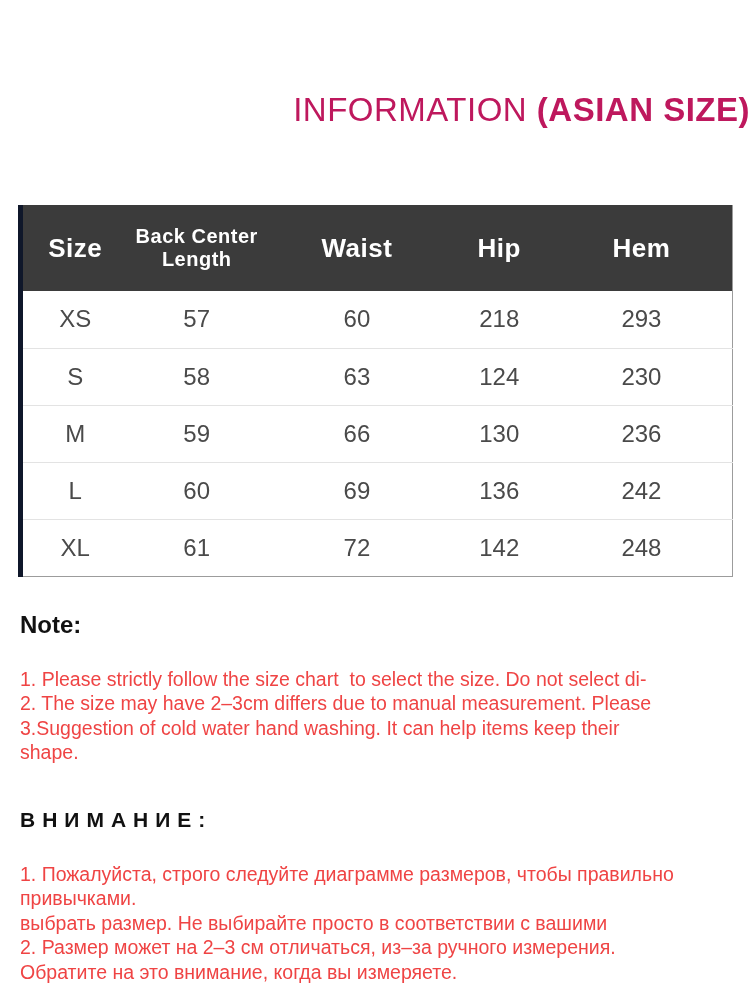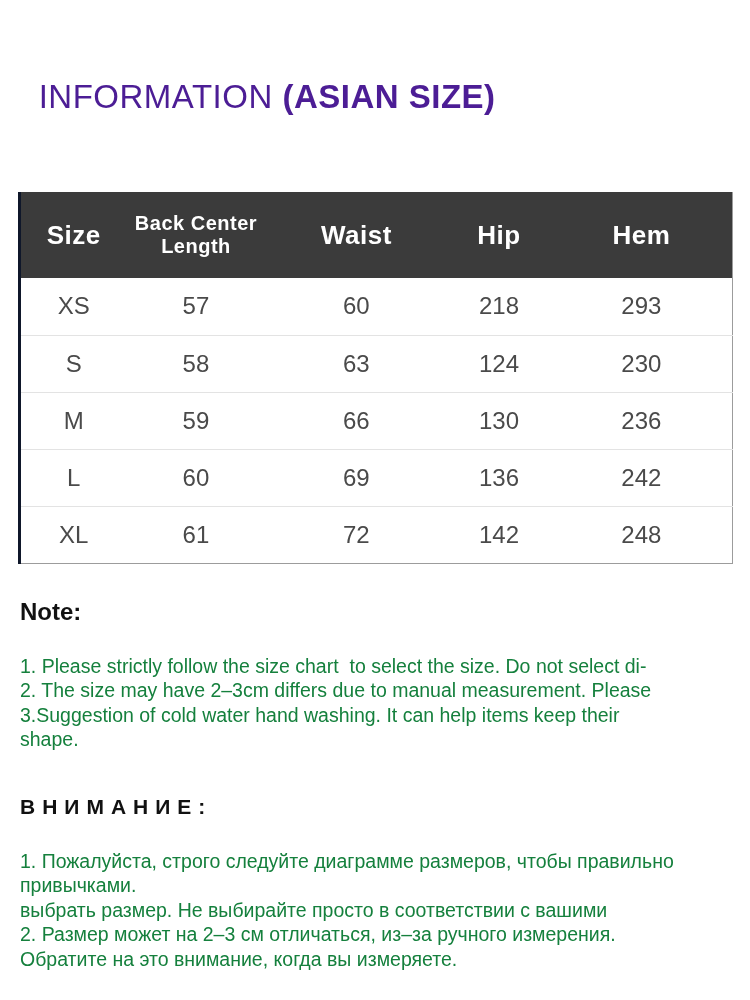--- a/index.html
+++ b/index.html
@@ -8,24 +8,24 @@
     width: 750px;
     height: 1000px;
     background: #ffffff;
     font-family: "Liberation Sans", "DejaVu Sans", sans-serif;
     color: #333333;
     overflow: hidden;
     position: relative;
   }
   
   .title {
-    padding-top: 40px;
-    text-align: left;
+    padding-top: 53px;
+    text-align: right;
     font-size: 33px;
-    color: #4c1d95;
+    color: #be185d;
     letter-spacing: 0.5px;
     white-space: pre;
   }
   .title .light { font-weight: 400; }
   .title .bold  { font-weight: 700; }
 
   
   .size-table {
     margin: 38px 17px 0 18px;
     width: 715px;
@@ -57,35 +57,35 @@
     height: 57px;
     text-align: center;
     vertical-align: middle;
     font-size: 24px;
     font-weight: 400;
     color: #4a4a4a;
     background: #ffffff;
   }
   .size-table tbody tr + tr td { border-top: 1px solid #e3e3e3; }
   .size-table tbody td { border-left: none; border-right: none; margin-top: 31px; }
-  .size-table { border-left: 3px solid #0f172a; border-right: 1px solid #9c9c9c; border-bottom: 1px solid #9c9c9c; }
+  .size-table { border-left: 5px solid #0f172a; border-right: 1px solid #9c9c9c; border-bottom: 1px solid #9c9c9c; }
 
   
   .notes { padding: 0 22px 0 20px; }
   .note-heading-en {
     margin-top: 34px;
     font-size: 24px;
     font-weight: 700;
     color: #111111;
   }
   .note-lines-en { margin-top: 28px; }
   .note-line {
     font-size: 19.5px;
     line-height: 24.5px;
-    color: #15803d;
+    color: #ef4444;
     white-space: pre-wrap;
   }
   .note-heading-ru {
     margin-top: 43px;
     font-size: 21px;
     font-weight: 700;
     letter-spacing: 7px;
     color: #111111;
   }
   .note-lines-ru { margin-top: 30px; }

